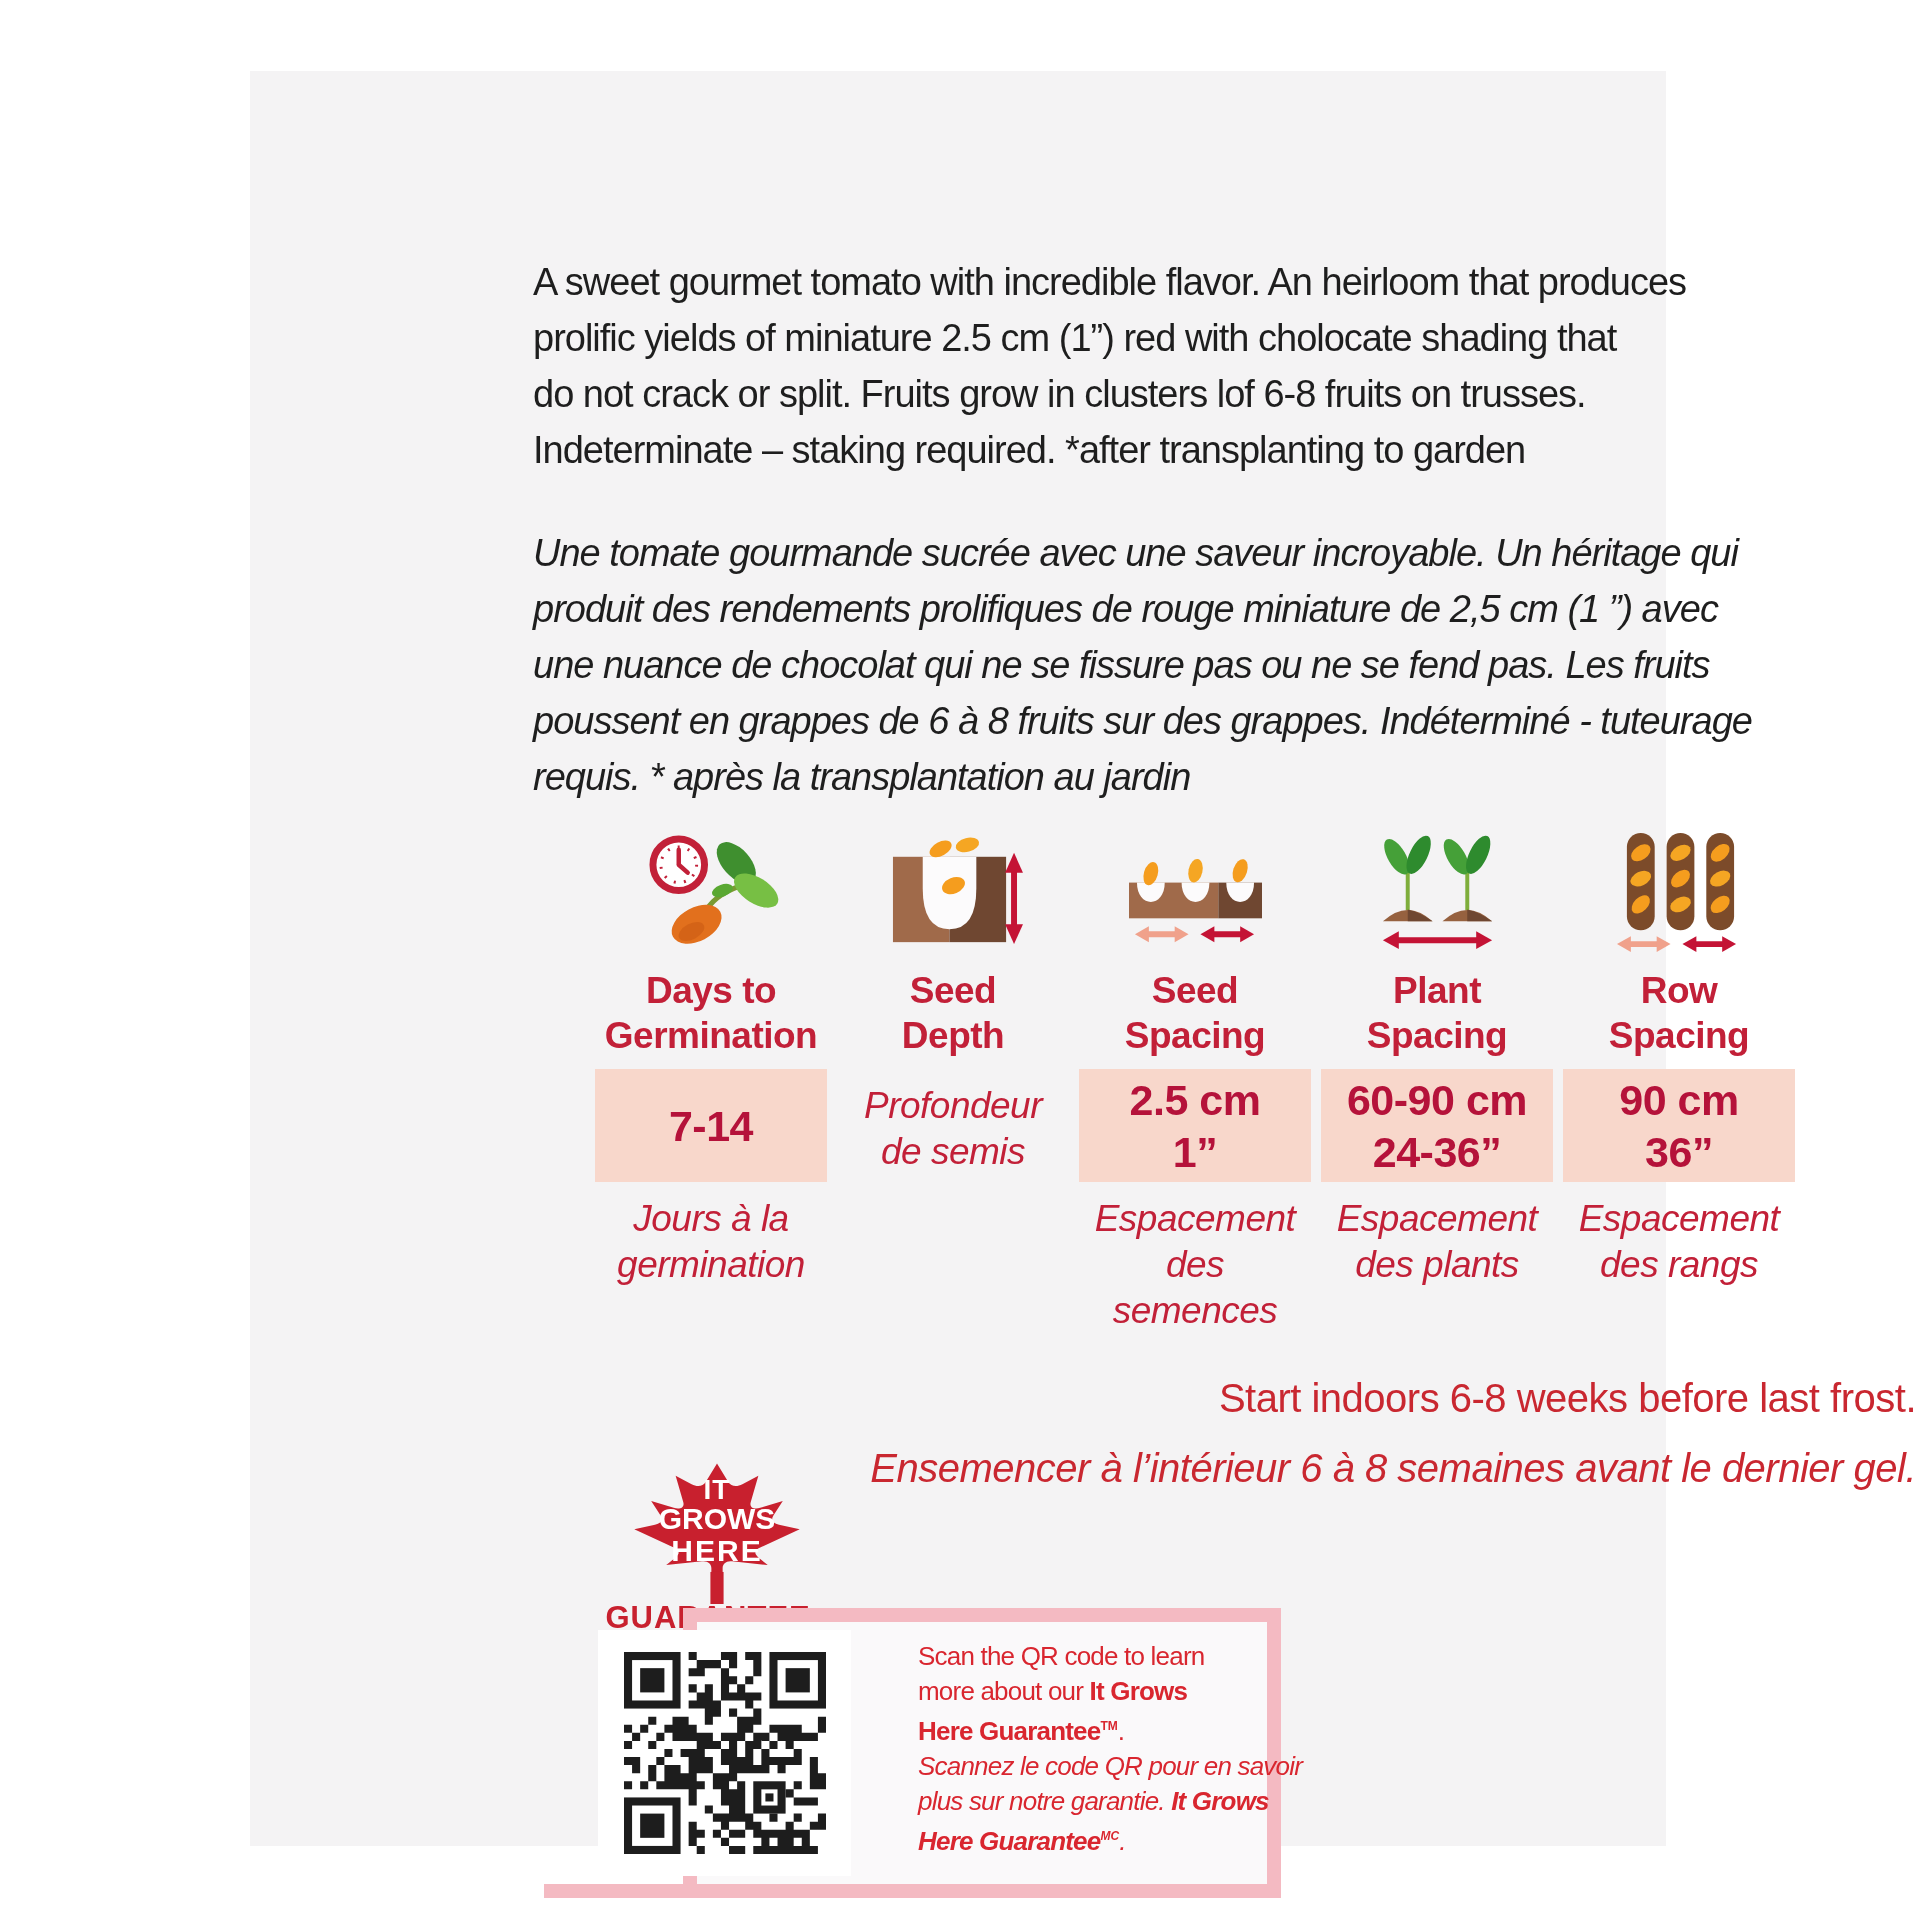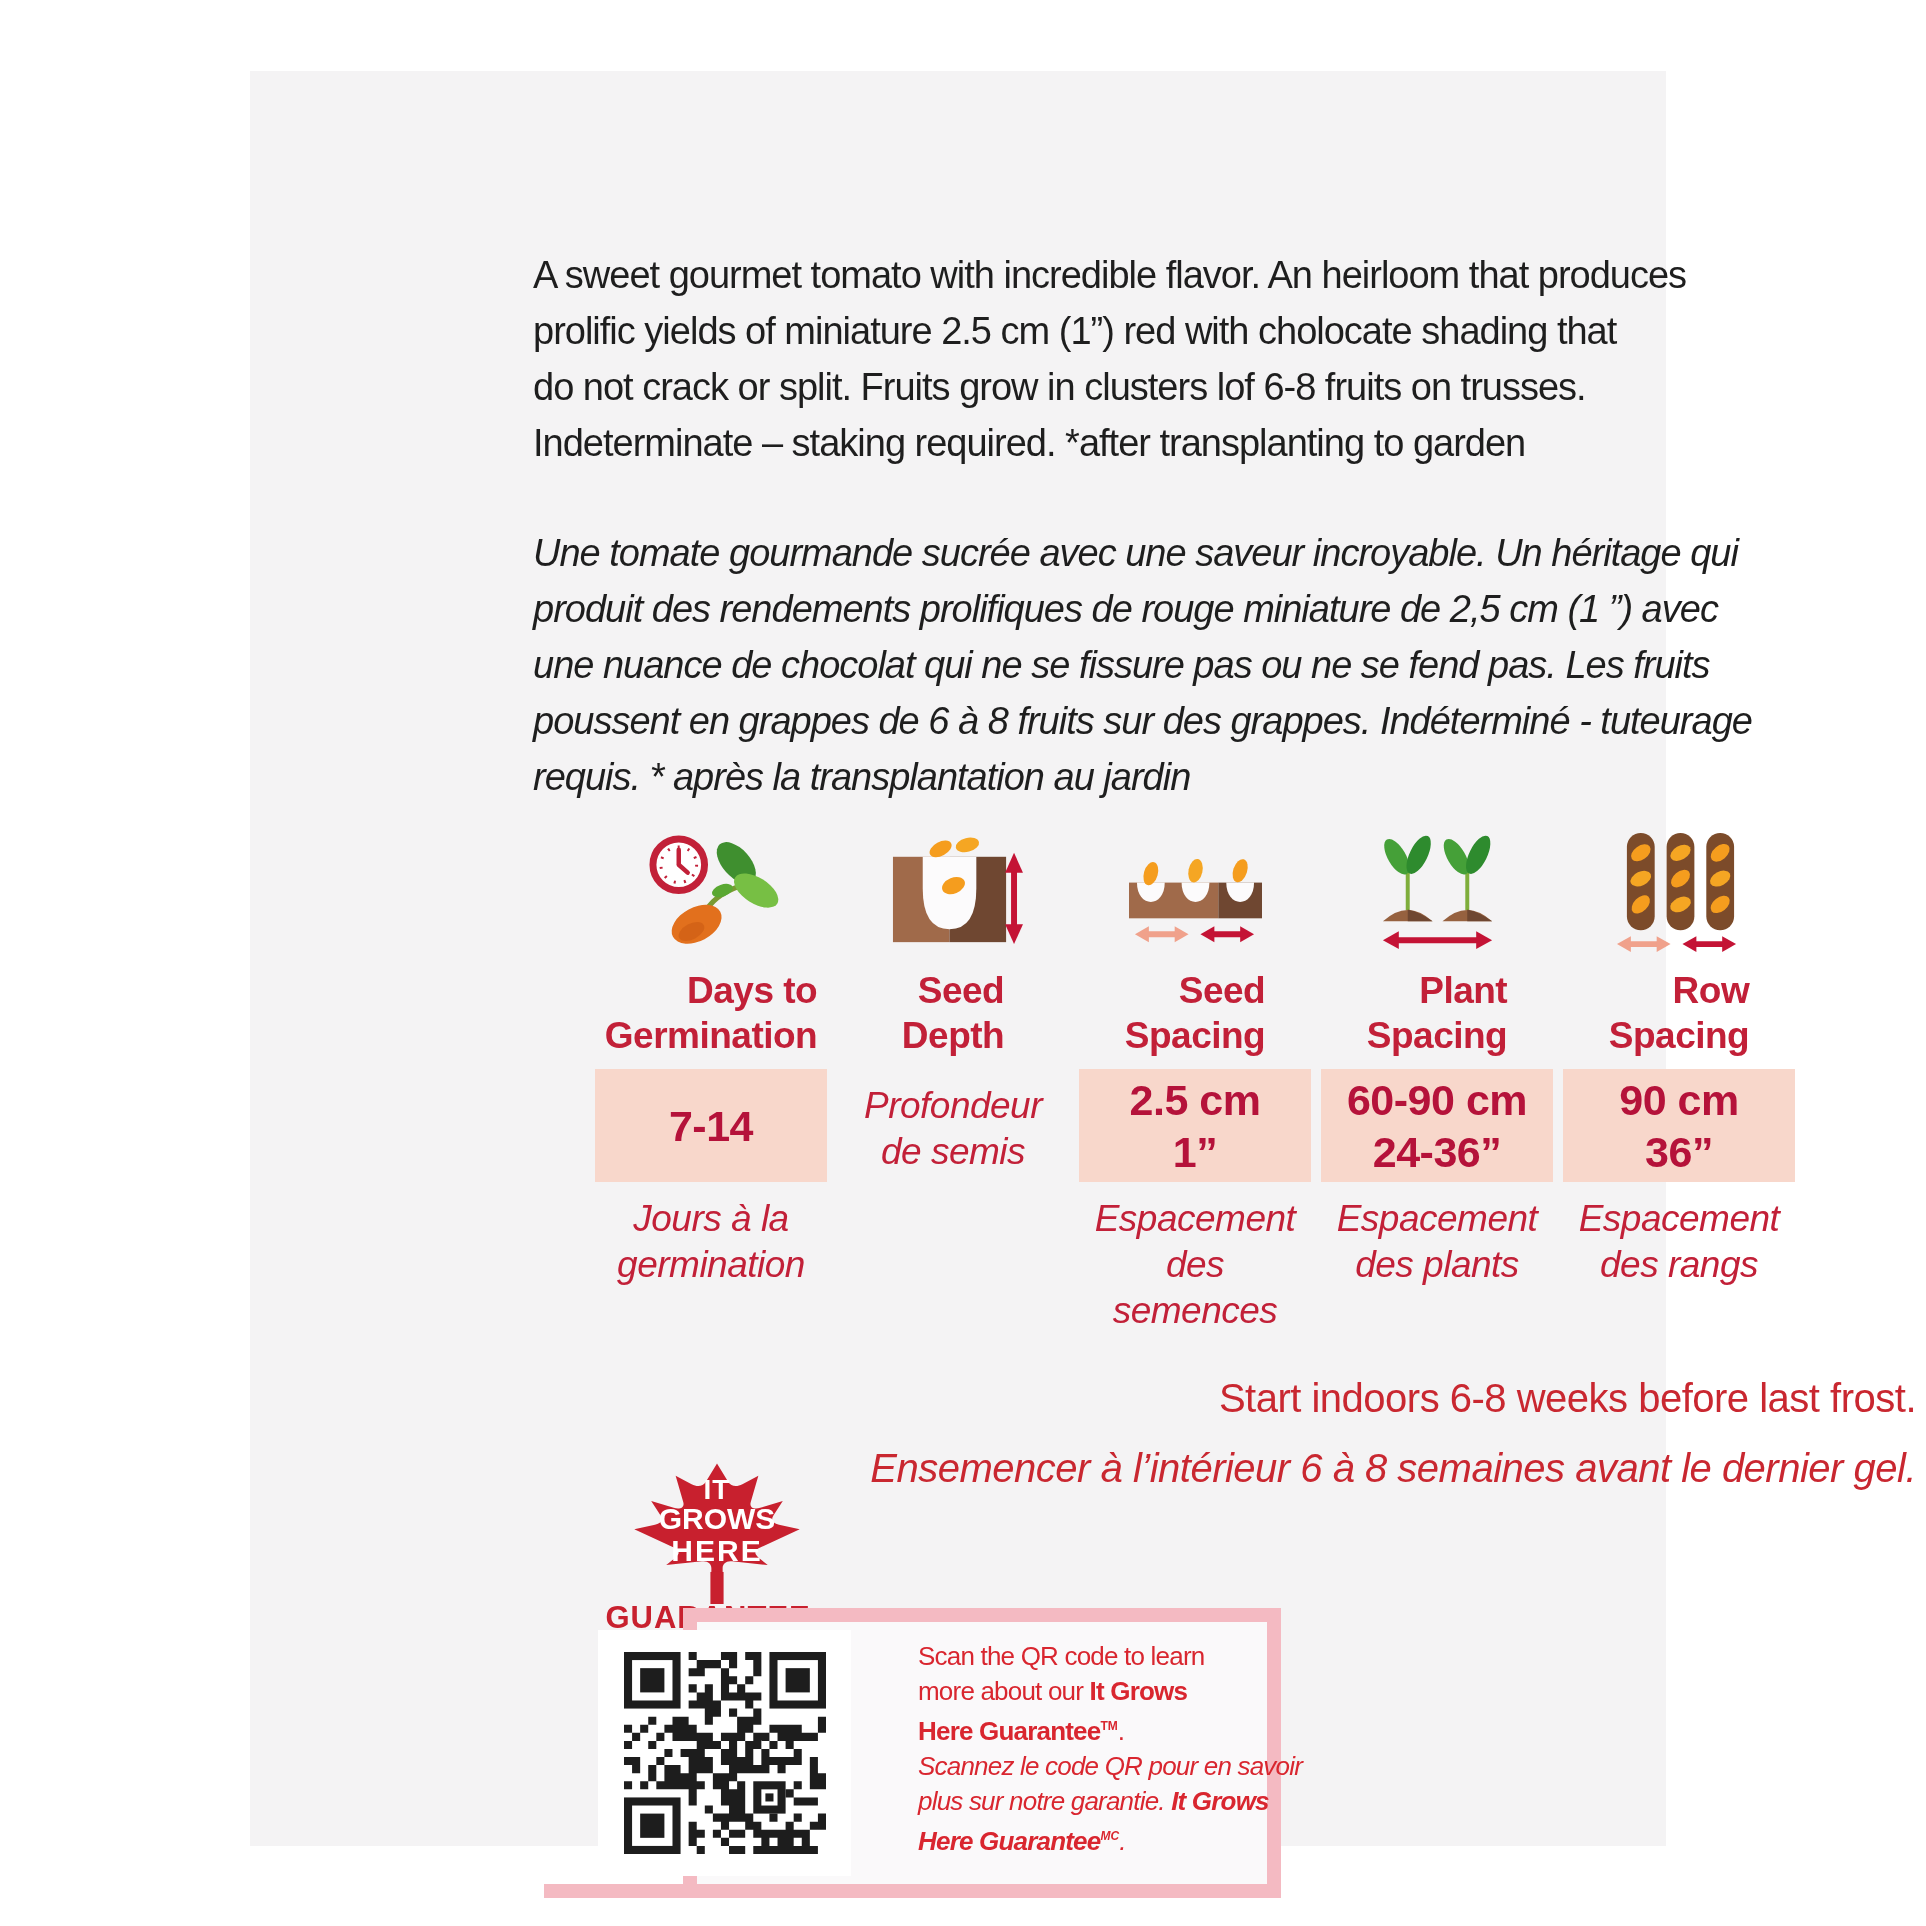--- a/index.html
+++ b/index.html
@@ -2,28 +2,28 @@
 <html><head>
 <meta charset="utf-8">
 <style>
   html,body{margin:0;padding:0;background:#fff;}
   .page{position:relative;width:1927px;height:1927px;background:#ffffff;
         font-family:"Liberation Sans",sans-serif;overflow:hidden;}
   .panel{position:absolute;left:250px;top:71px;width:1416px;height:1775px;background:#f4f3f4;}
 
   .desc{position:absolute;white-space:pre-line;color:#1e1e1e;font-size:38px;
         line-height:56px;letter-spacing:-1px;width:1386px;}
-  .desc-en{left:283px;top:138px;}
+  .desc-en{left:283px;top:145px;}
   .desc-fr{left:283px;top:416px;font-style:italic;}
 
   .grid{position:absolute;left:345px;top:754px;display:flex;gap:10px;}
   .col{width:232px;display:flex;flex-direction:column;align-items:center;}
   .icon-zone{height:135px;display:flex;align-items:flex-end;justify-content:center;}
   .lab-en{height:101px;padding-top:8px;font-weight:700;color:#c22038;font-size:37px;
-          line-height:45px;text-align:right;white-space:pre-line;letter-spacing:-0.5px;}
+          line-height:45px;text-align:center;white-space:pre-line;letter-spacing:-0.5px;}
   .vbox{width:232px;height:113px;background:#f8d7cb;display:flex;align-items:center;justify-content:center;}
   .vtext{color:#b5123a;font-weight:700;font-size:43px;line-height:52px;text-align:center;
          white-space:pre-line;letter-spacing:-0.5px;}
   .lab-fr{margin-top:14px;font-style:italic;color:#c22038;font-size:37px;line-height:46px;
           text-align:center;white-space:pre-line;letter-spacing:-0.5px;}
 
   .start{position:absolute;left:250px;width:1416px;text-align:right;color:#c92730;
          font-size:40px;letter-spacing:-0.5px;white-space:pre-line;}
   .start-en{top:1265px;}
   .start-fr{top:1335px;font-style:italic;}

